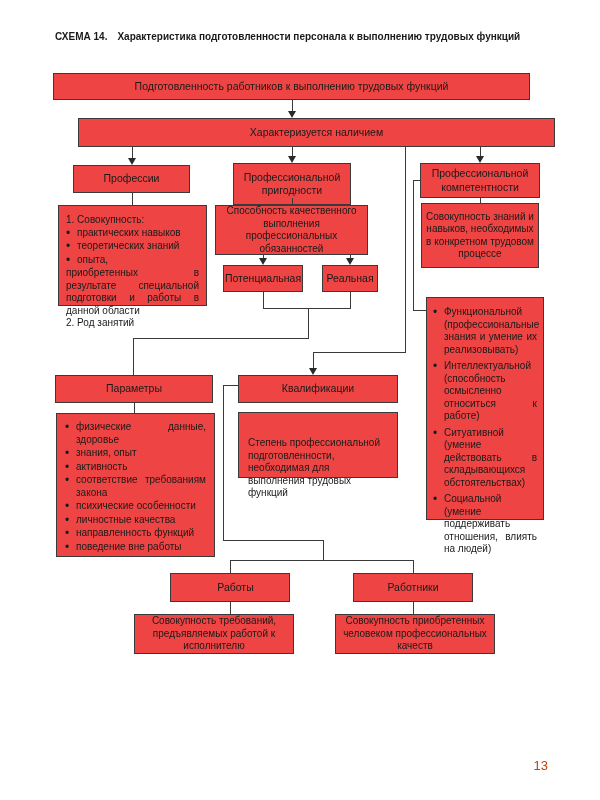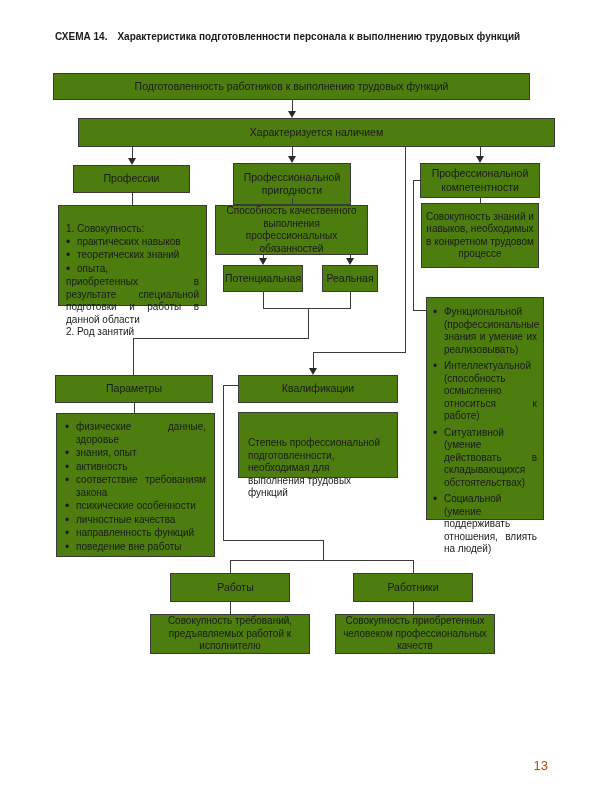--- a/index.html
+++ b/index.html
@@ -18,30 +18,30 @@
   .doc-title{
     position:absolute;left:55px;top:30px;width:492px;
     display:flex;gap:10px;
     font-weight:bold;font-size:10px;line-height:1.35;
   }
   .doc-title .lbl{white-space:nowrap;}
   .doc-title .txt{flex:1;text-align:justify;}
   .box{
     position:absolute;
     border:1px solid #3a3a3a;
-    background:#4d7c0f;
+    background:#ef4444;
     box-sizing:border-box;
     font-size:10.5px;
     line-height:1.25;
   }
   .center{
     display:flex;align-items:center;justify-content:center;
     text-align:center;padding:2px 4px;
   }
-  .textbox{padding:17px 7px;text-align:left;}
+  .textbox{padding:8px 7px;text-align:left;}
   .just{text-align:justify;}
   ul.blist{margin:0;padding:0;list-style:none;}
   ul.blist li{
     position:relative;
     padding-left:11px;
     margin:0 0 1px 0;
   }
   ul.blist li::before{
     content:"\2022";
     position:absolute;left:0;top:-1px;
@@ -152,21 +152,21 @@
   </div>
 
   <div class="box center" style="left:170px;top:573px;width:120px;height:29px;padding-left:15px;">
     <span>Работы</span>
   </div>
 
   <div class="box center" style="left:353px;top:573px;width:120px;height:29px;">
     <span>Работники</span>
   </div>
 
-  <div class="box center fs10" style="left:150px;top:614px;width:160px;height:40px;">
+  <div class="box center fs10" style="left:134px;top:614px;width:160px;height:40px;">
     <span>Совокупность требований, предъявляемых работой к исполнителю</span>
   </div>
 
   <div class="box center fs10" style="left:335px;top:614px;width:160px;height:40px;">
     <span>Совокупность приобретенных человеком профессиональных качеств</span>
   </div>
 
   <div class="ln" style="left:292px;top:100px;width:1px;height:11px;"></div>
   <div class="arr" style="left:288px;top:111px;"></div>
 

